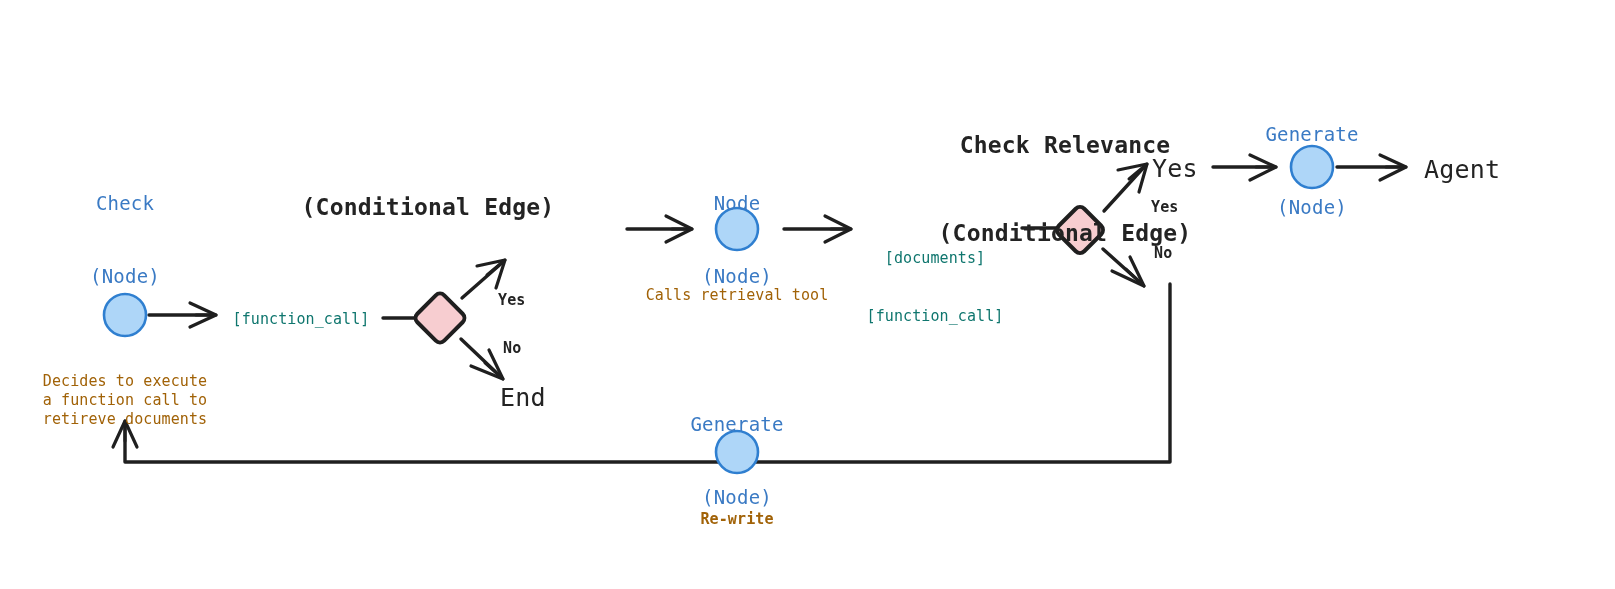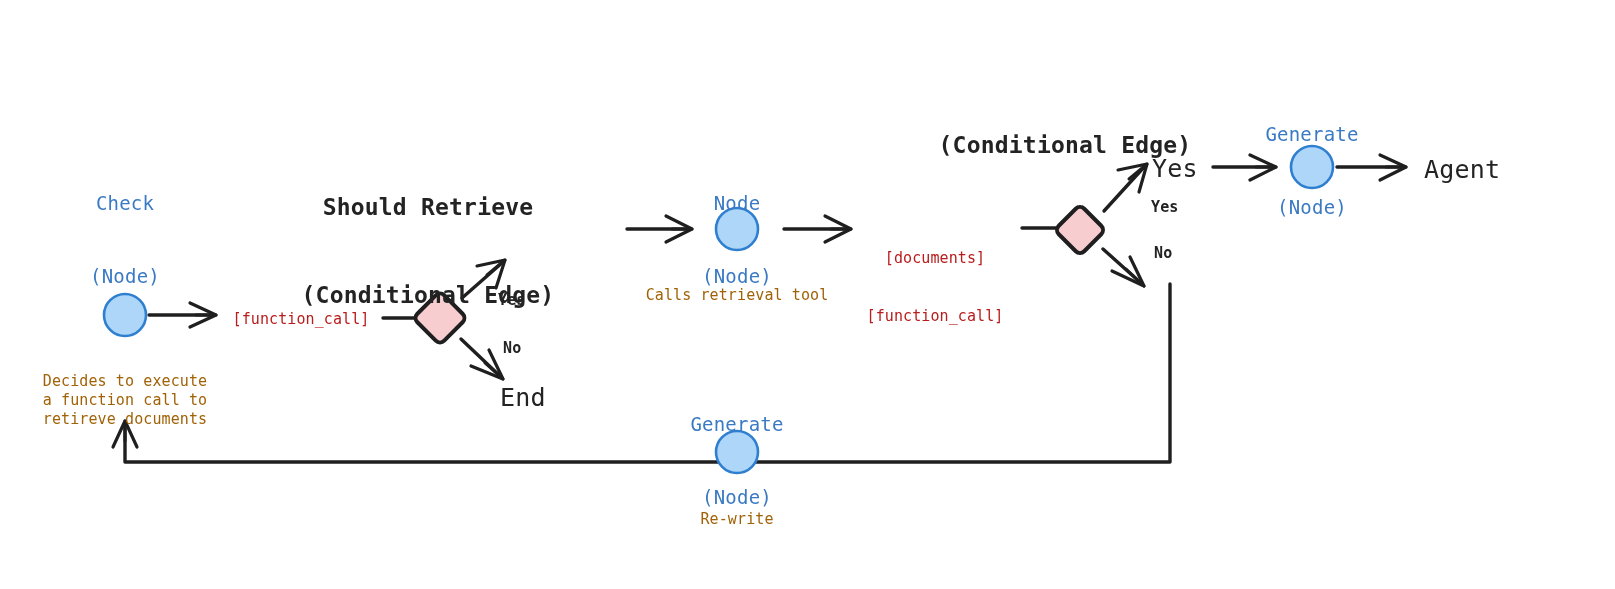--- a/index.html
+++ b/index.html
@@ -44,21 +44,21 @@
     font-size: 23px;
     font-weight: bold;
     letter-spacing: 0.2px;
   }
   .big-word {
     color: #232323;
     font-size: 25px;
     letter-spacing: 0.2px;
   }
   .mono-note {
-    color: #b91c1c;
+    color: #0f766e;
     font-size: 15px;
     letter-spacing: 0.1px;
   }
   .small-branch {
     color: #232323;
     font-size: 15px;
     font-weight: bold;
     letter-spacing: 0.1px;
   }
   .caption {
@@ -137,35 +137,35 @@
 
   <div class="lbl center node-title" style="left:125px; top:142px;">
     <div>Check</div>
     <div>(Node)</div>
   </div>
   <div class="lbl center caption" style="left: 125px; top: 352px; white-space: pre; text-align: right;">Decides to execute
 a function call to
 retireve documents</div>
 
   <div class="lbl center edge-title" style="left:428px; top:134px;">
-    <div>Should Retrieve</div>
     <div>(Conditional Edge)</div>
   </div>
   <div class="lbl center mono-note" style="left:301px; top:310px;">[function_call]</div>
   <div class="lbl small-branch" style="left:498px; top:291px;">Yes</div>
   <div class="lbl small-branch" style="left:503px; top:339px;">No</div>
   <div class="lbl big-word" style="left:500px; top:382px;">End</div>
 
   <div class="lbl center node-title" style="left:737px; top:142px;">
     <div>Node</div>
     <div>(Node)</div>
   </div>
   <div class="lbl center caption" style="left:737px; top:266px;">Calls retrieval tool</div>
 
   <div class="lbl center edge-title" style="left:1065px; top:72px;">
+    <div>Check Relevance</div>
     <div>(Conditional Edge)</div>
   </div>
   <div class="lbl center mono-note" style="left:935px; top:211px;">
     <div>[documents]</div>
     <div>[function_call]</div>
   </div>
   <div class="lbl small-branch" style="left:1151px; top:198px;">Yes</div>
   <div class="lbl small-branch" style="left:1154px; top:244px;">No</div>
   <div class="lbl big-word" style="left:1152px; top:153px;">Yes</div>
 
@@ -173,15 +173,15 @@
     <div>Generate</div>
     <div>(Node)</div>
   </div>
 
   <div class="lbl big-word" style="left:1424px; top:154px;">Agent</div>
 
   <div class="lbl center node-title" style="left:737px; top:363px;">
     <div>Generate</div>
     <div>(Node)</div>
   </div>
-  <div class="lbl center caption" style="left:737px; top:490px;">Re-write</div>
+  <div class="lbl center caption" style="left:737px; top:490px;font-weight:bold;">Re-write</div>
 
 </div>
 
 </body></html>

